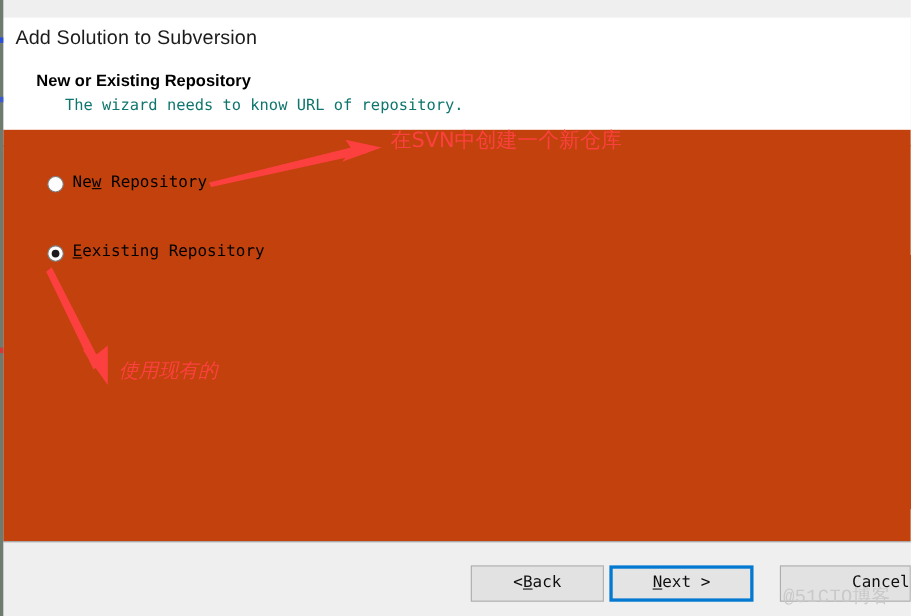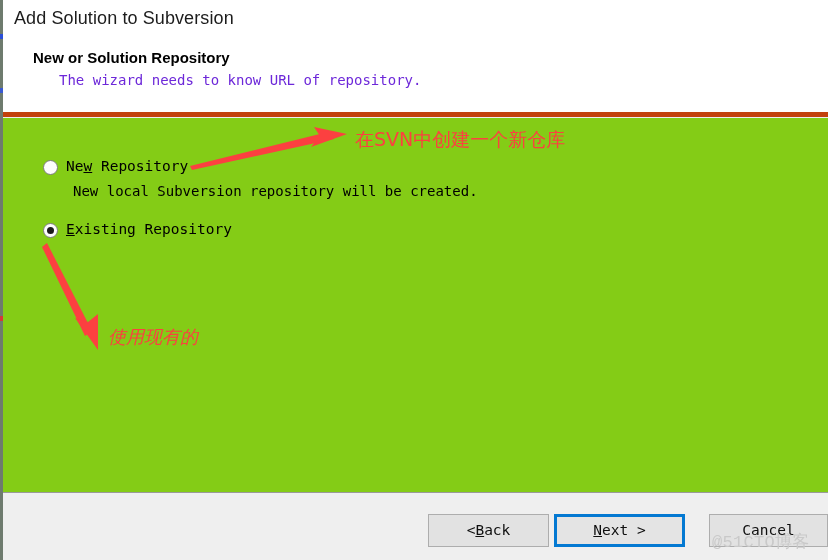--- a/index.html
+++ b/index.html
@@ -36,25 +36,25 @@
   .frame-artifact {
     position: absolute;
     width: 3px;
     height: 5px;
     z-index: 7;
   }
 
   
   .header {
     position: absolute;
-    left: 3px; top: 0;
+    left: 3px; top: 16px;
     width: 825px;
     height: 117px;
     background: #ffffff;
-    border-bottom: 5px solid #c2410c;
+    border-bottom: 1px solid #c2410c;
     box-sizing: border-box;
   }
   .window-title {
     position: absolute;
     left: 11px;
     top: 8px;
     font-size: 18px;
     color: #1c1c1c;
     letter-spacing: 0.1px;
     white-space: nowrap;
@@ -67,32 +67,32 @@
     font-weight: bold;
     color: #000000;
     white-space: nowrap;
   }
   .header-sub {
     position: absolute;
     left: 56px;
     top: 72px;
     font-family: "DejaVu Sans Mono", monospace;
     font-size: 14px;
-    color: #6d28d9;
+    color: #0f766e;
     white-space: nowrap;
     text-align: center;
   }
 
   
   .content {
     position: absolute;
     left: 3px; top: 118px;
     width: 825px;
     height: 374px;
-    background: #84cc16;
+    background: #c2410c;
   }
 
   .option {
     position: absolute;
     left: 0;
     width: 100%;
   }
   .opt-new   { top: 40px; }
   .opt-exist { top: 103px; }
 
@@ -152,21 +152,21 @@
     pointer-events: none;
     z-index: 5;
   }
   .anno-text {
     position: absolute;
     font-family: "DejaVu Sans", sans-serif;
     font-size: 19px;
     color: #fc4040;
     white-space: nowrap;
   }
-  .anno-text-1 { left: 355px; top: 115px; margin-top: 12px; }
+  .anno-text-1 { left: 355px; top: 115px; }
   .anno-text-2 { left: 108px; top: 325px; font-size: 18px; font-style: italic; }
 
   
   .footer {
     position: absolute;
     left: 3px; top: 492px;
     width: 825px;
     height: 68px;
     background: #efefef;
     border-top: 1px solid #9a9a9a;
@@ -186,21 +186,21 @@
     align-items: center;
     justify-content: center;
     padding: 0;
     cursor: default;
     line-height: 1;
   }
   .btn .acc { text-decoration: underline; }
   .btn-back   { left: 425px; width: 121px; }
   .btn-next   { left: 551px; width: 131px; background: #e4e4e4;
                 border: 3px solid #0479d2; }
-  .btn-cancel { left: 706px; width: 119px; }
+  .btn-cancel { left: 706px; width: 119px; justify-content: flex-end; }
 
   
   .watermark {
     position: absolute;
     left: 712px;
     top: 530px;
     font-family: Liberation Mono, monospace;
     font-size: 17px;
     color: #c9c9c9;
     white-space: nowrap;
@@ -213,38 +213,37 @@
 
 <div id="wizard">
 
   <div class="left-frame"></div>
   <div class="frame-artifact" style="left:0px; top:34px; background:#2b4fd8;"></div>
   <div class="frame-artifact" style="left:0px; top:88px; background:#3a5ad0;"></div>
   <div class="frame-artifact" style="left:0px; top:316px; background:#d33a3a;"></div>
 
   <div class="header">
     <div class="window-title">Add Solution to Subversion</div>
-    <div class="header-heading">New or Solution Repository</div>
+    <div class="header-heading">New or Existing Repository</div>
     <div class="header-sub">The wizard needs to know URL of repository.</div>
   </div>
 
   <div class="content">
 
     <div class="option opt-new">
       <div class="radio-row">
         <span class="radio-mark"></span>
         <span class="radio-label"><span>Ne</span><span class="acc">w</span><span> Repository</span></span>
       </div>
-      <div class="opt-desc">New local Subversion repository will be created.</div>
     </div>
 
     <div class="option opt-exist">
       <div class="radio-row">
         <span class="radio-mark checked"></span>
-        <span class="radio-label"><span></span><span class="acc">E</span><span>xisting Repository</span></span>
+        <span class="radio-label"><span></span><span class="acc">E</span><span>existing Repository</span></span>
       </div>
     </div>
 
   </div>
 
   <div class="footer">
     <button class="btn btn-back">
         <span>&lt; </span>
         <span class="acc">B</span>
         <span>ack</span>

